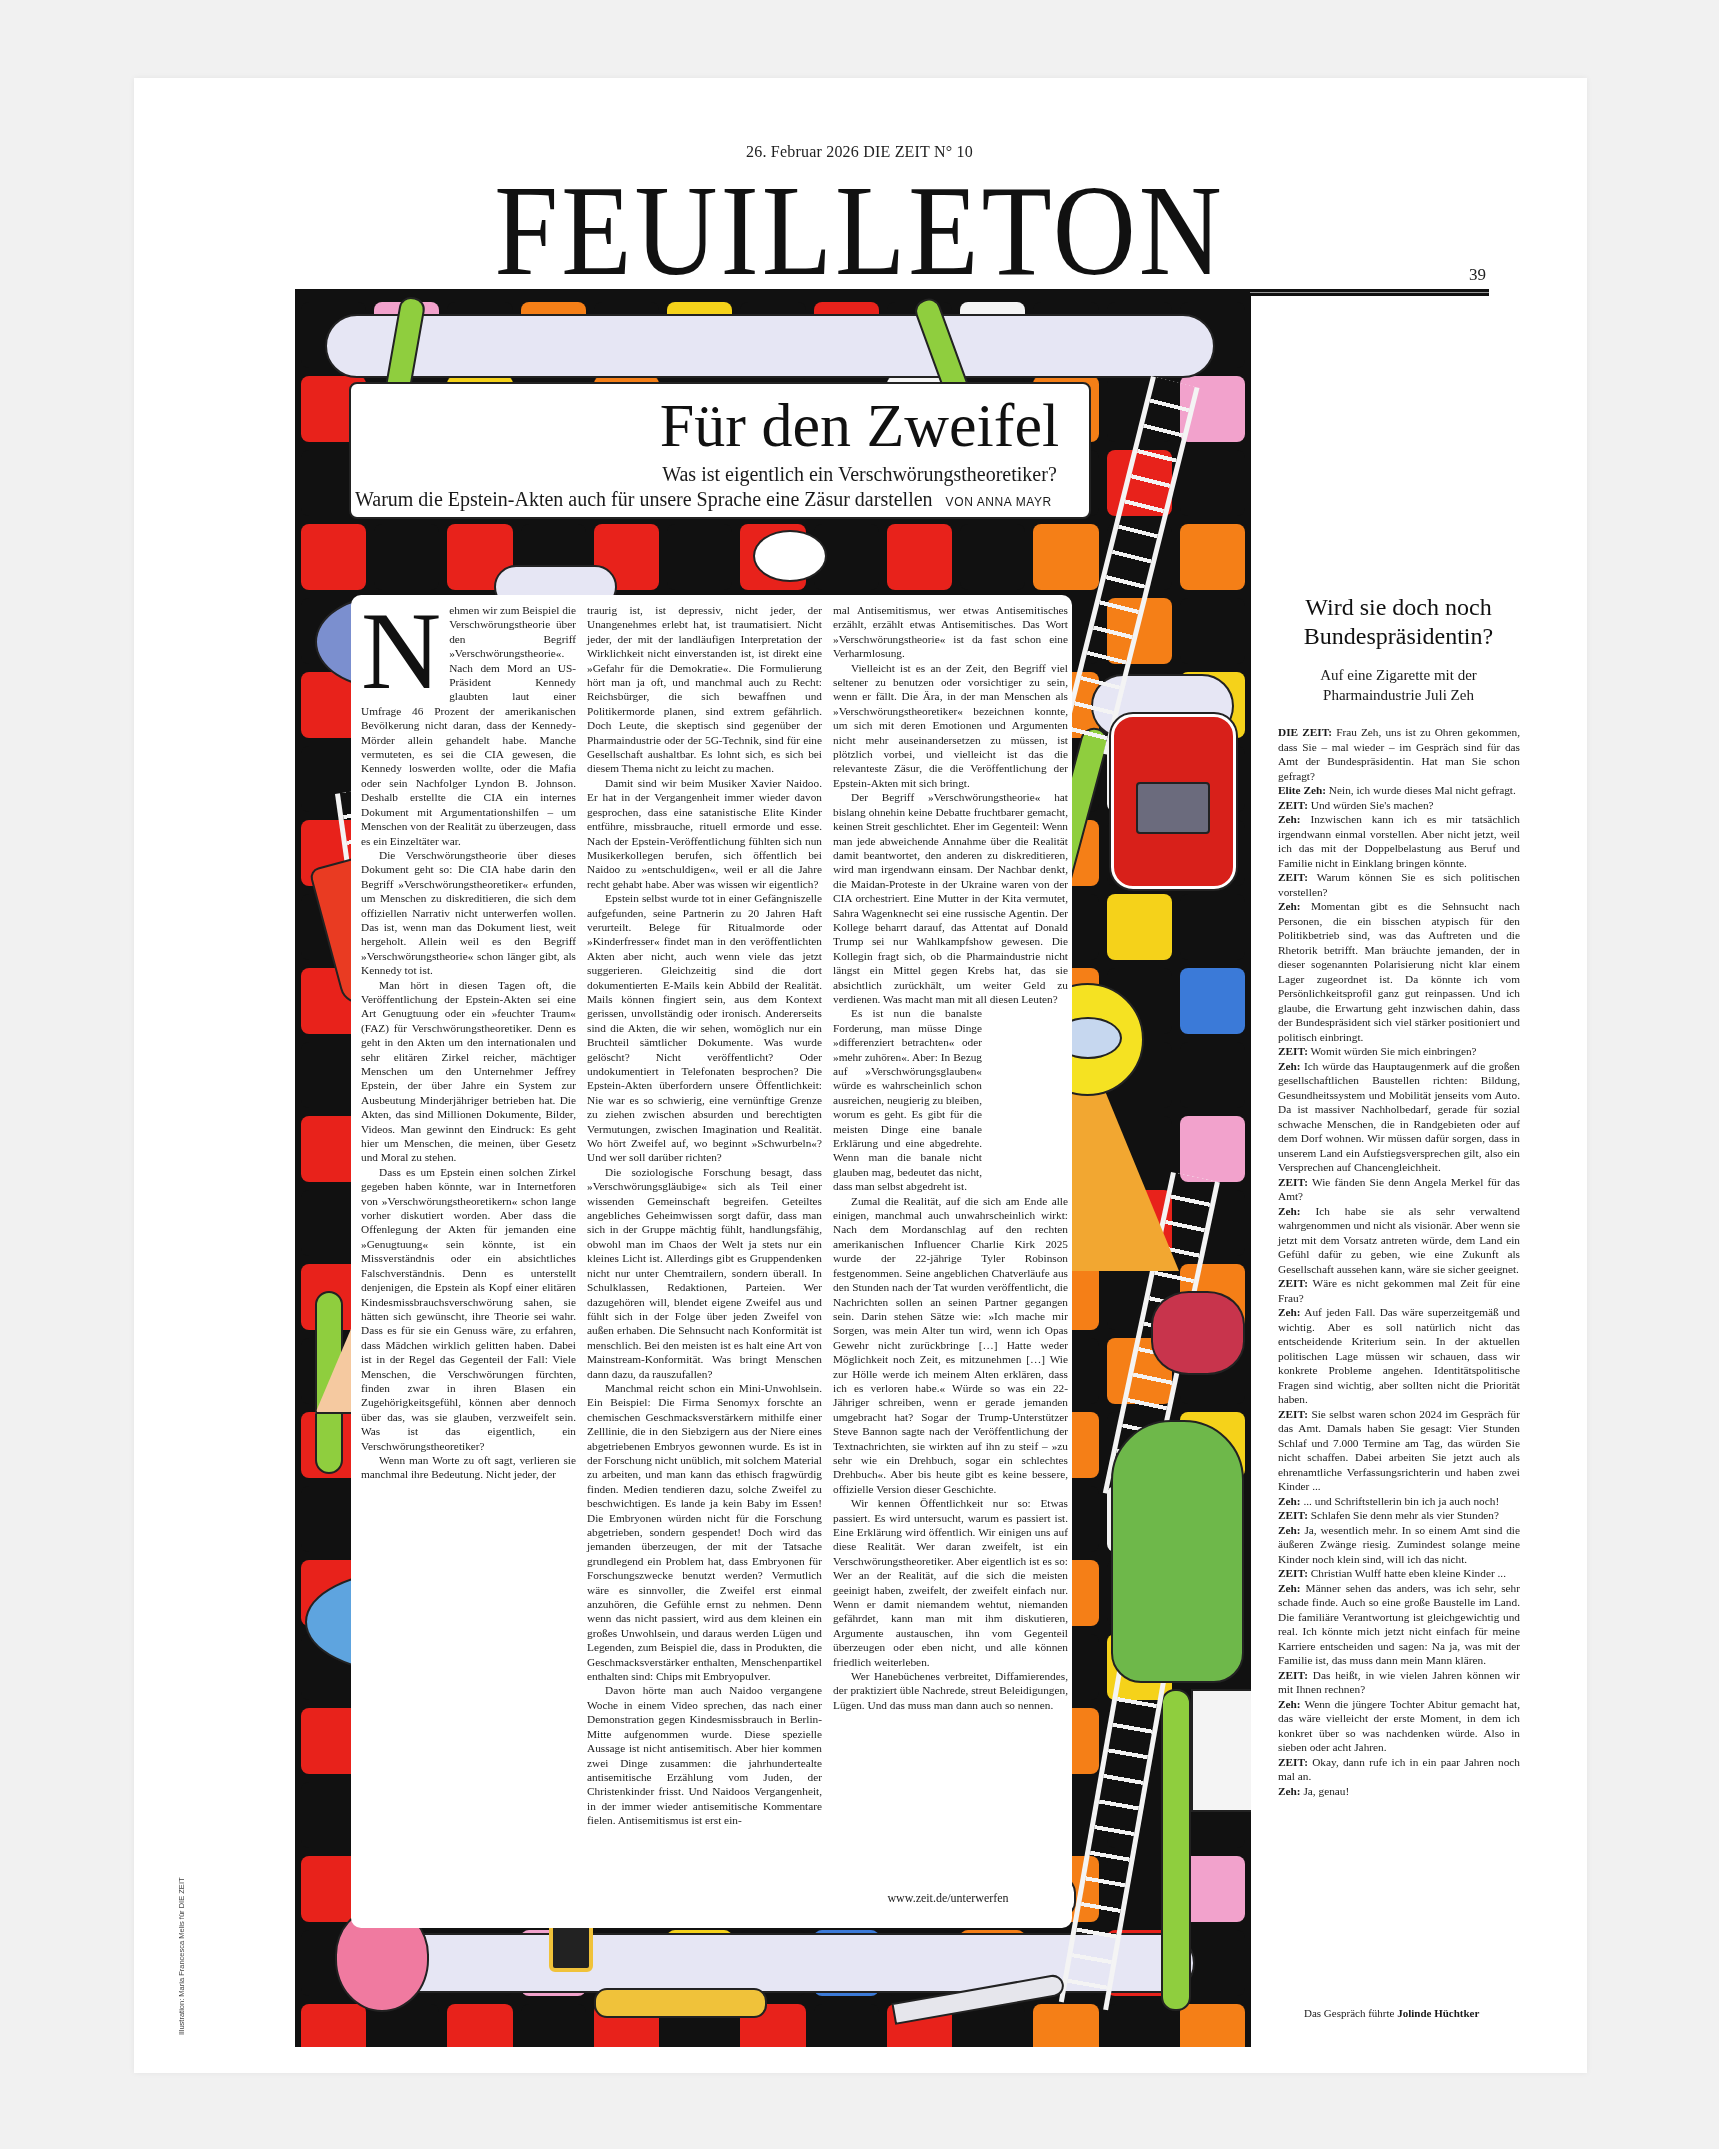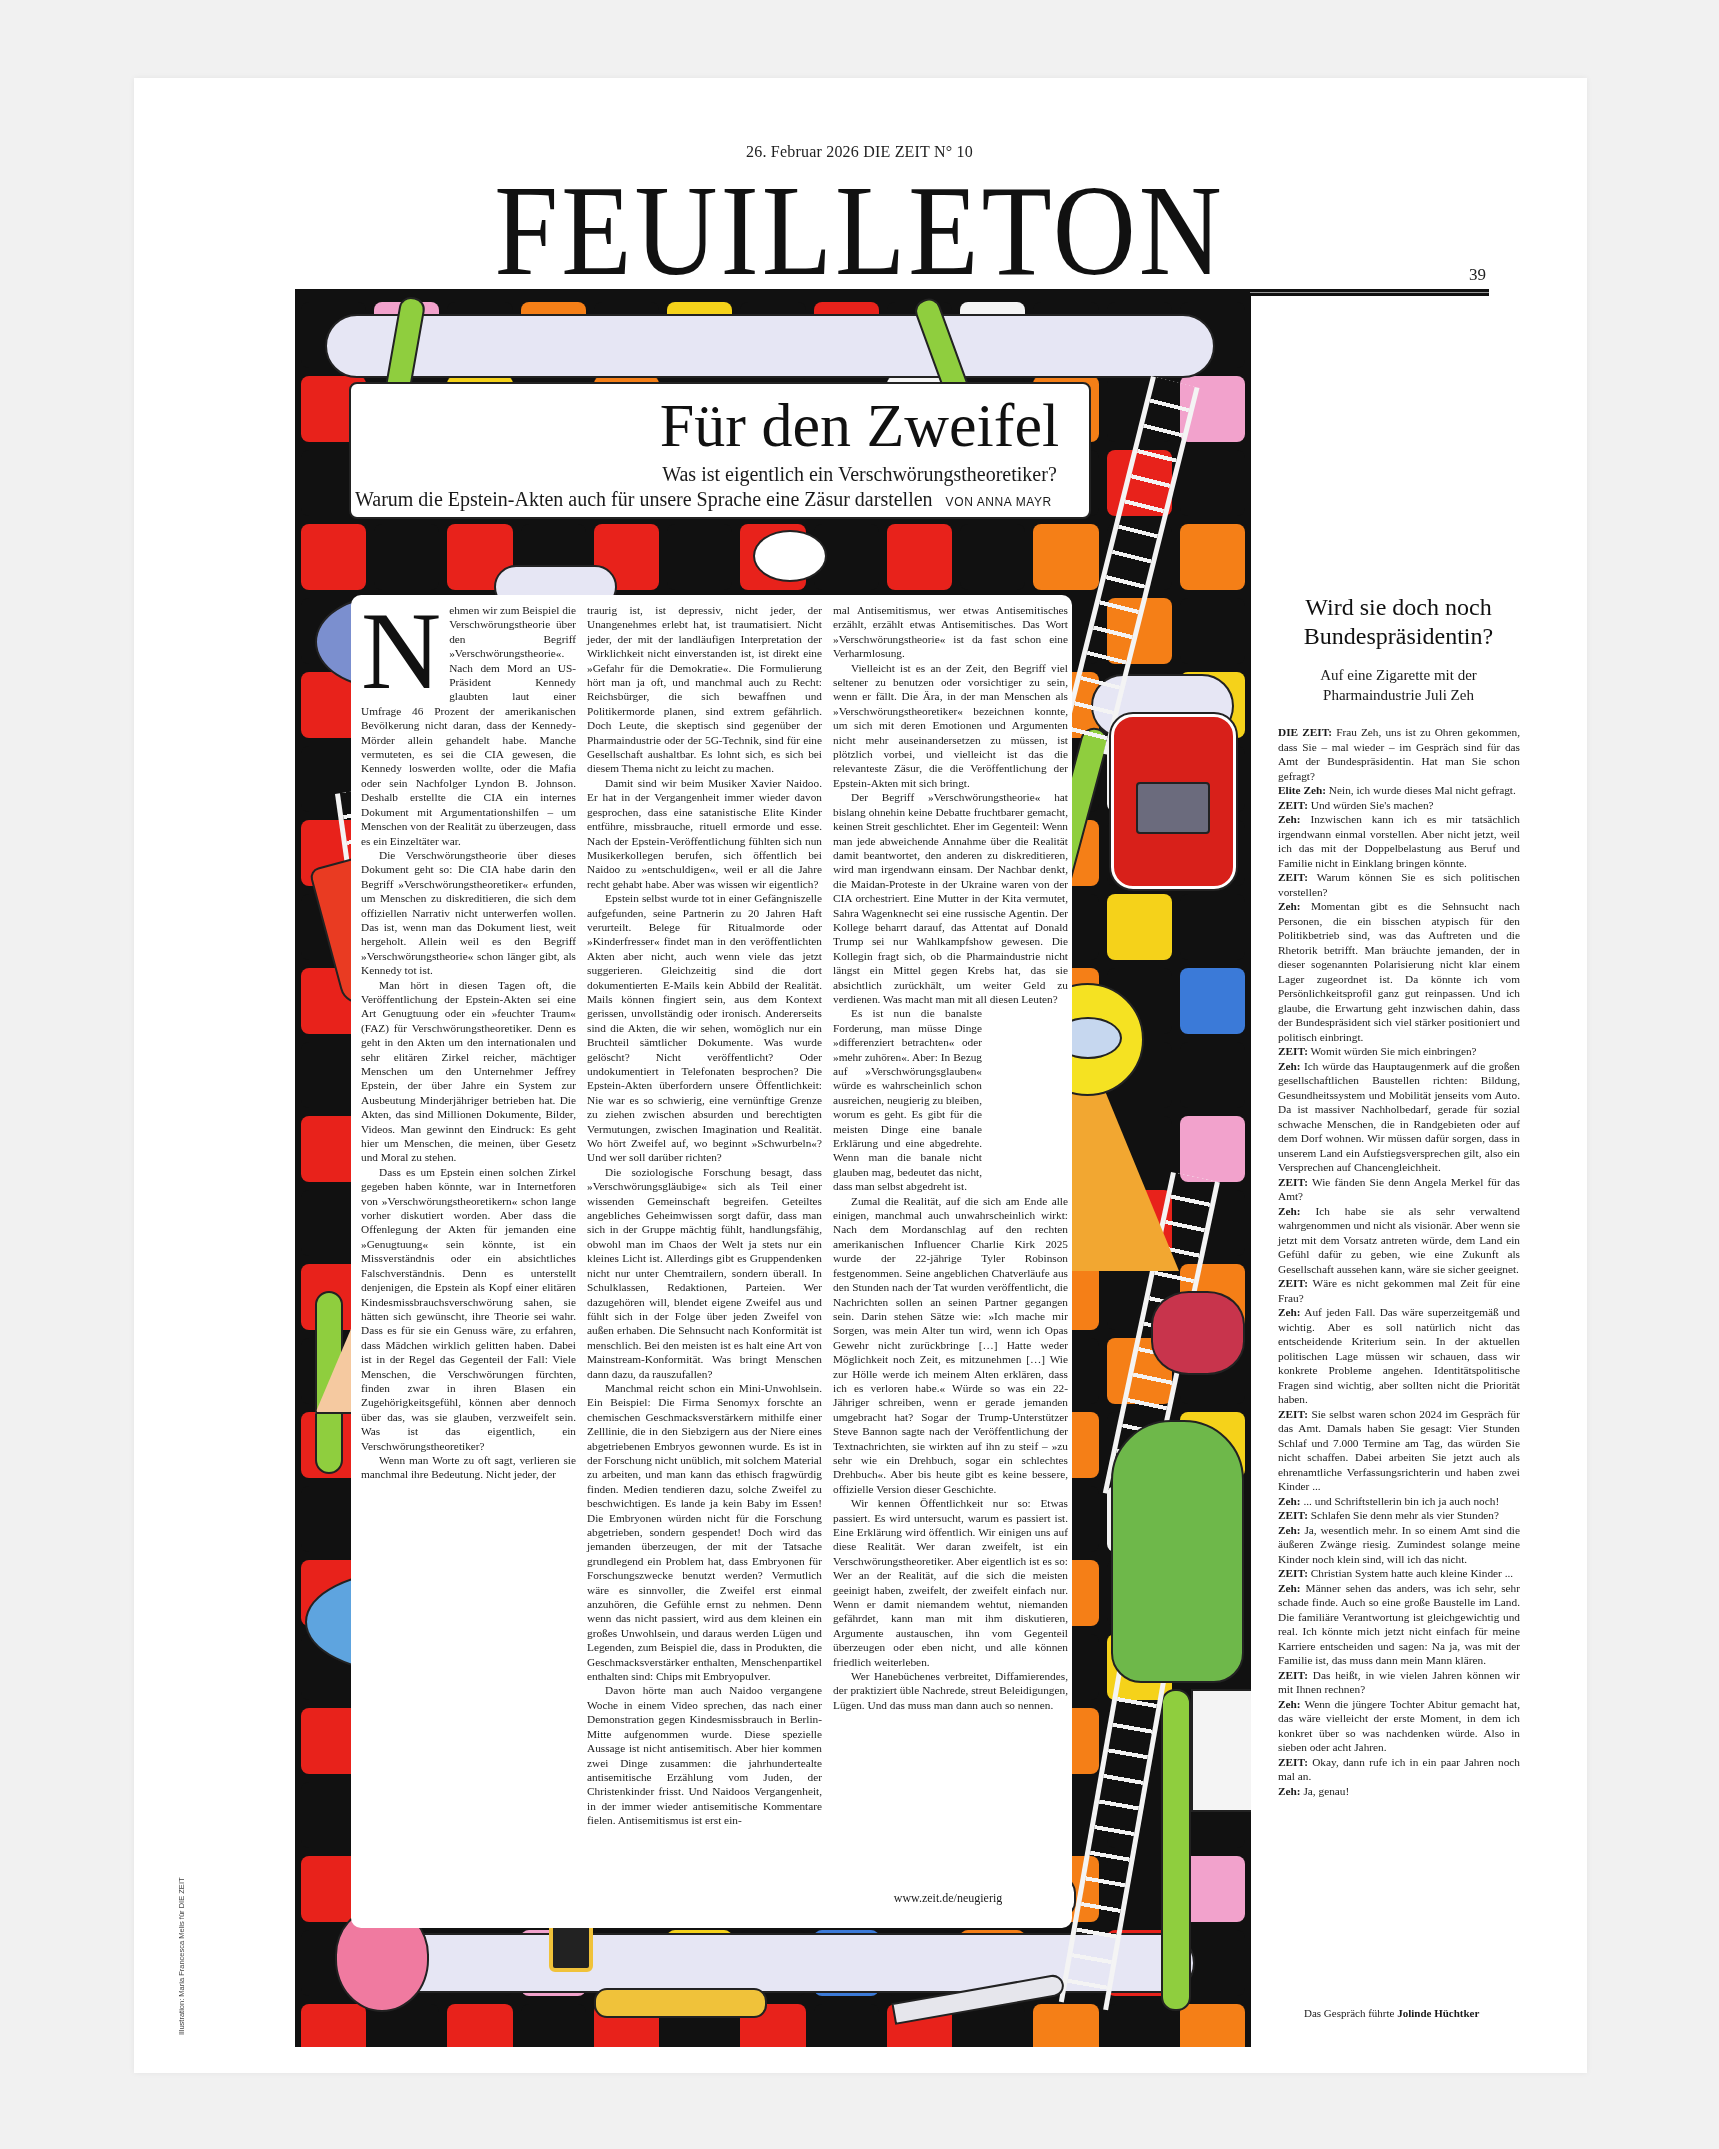--- a/index.html
+++ b/index.html
@@ -438,21 +438,21 @@
 <div class="col" style="left:833px;top:603px;width:235px;">
   <p class="first">mal Antisemitismus, wer etwas Antisemitisches erzählt, erzählt etwas Antisemitisches. Das Wort »Verschwörungstheorie« ist da fast schon eine Verharmlosung.</p>
   <p>Vielleicht ist es an der Zeit, den Begriff viel seltener zu benutzen oder vorsichtiger zu sein, wenn er fällt. Die Ära, in der man Menschen als »Verschwörungstheoretiker« bezeichnen konnte, um sich mit deren Emotionen und Argumenten nicht mehr auseinandersetzen zu müssen, ist plötzlich vorbei, und vielleicht ist das die relevanteste Zäsur, die die Veröffentlichung der Epstein-Akten mit sich bringt.</p>
   <p>Der Begriff »Verschwörungstheorie« hat bislang ohnehin keine Debatte fruchtbarer gemacht, keinen Streit geschlichtet. Eher im Gegenteil: Wenn man jede abweichende Annahme über die Realität damit beantwortet, den anderen zu diskreditieren, wird man irgendwann einsam. Der Nachbar denkt, die Maidan-Proteste in der Ukraine waren von der CIA orchestriert. Eine Mutter in der Kita vermutet, Sahra Wagenknecht sei eine russische Agentin. Der Kollege beharrt darauf, das Attentat auf Donald Trump sei nur Wahlkampfshow gewesen. Die Kollegin fragt sich, ob die Pharmaindustrie nicht längst ein Mittel gegen Krebs hat, das sie absichtlich zurückhält, um weiter Geld zu verdienen. Was macht man mit all diesen Leuten?</p>
   <p style="width:149px;">Es ist nun die banalste Forderung, man müsse Dinge »differenziert betrachten« oder »mehr zuhören«. Aber: In Bezug auf »Verschwörungsglauben« würde es wahrscheinlich schon ausreichen, neugierig zu bleiben, worum es geht. Es gibt für die meisten Dinge eine banale Erklärung und eine abgedrehte. Wenn man die banale nicht glauben mag, bedeutet das nicht, dass man selbst abgedreht ist.</p>
   <p>Zumal die Realität, auf die sich am Ende alle einigen, manchmal auch unwahrscheinlich wirkt: Nach dem Mordanschlag auf den rechten amerikanischen Influencer Charlie Kirk 2025 wurde der 22-jährige Tyler Robinson festgenommen. Seine angeblichen Chatverläufe aus den Stunden nach der Tat wurden veröffentlicht, die Nachrichten sollen an seinen Partner gegangen sein. Darin stehen Sätze wie: »Ich mache mir Sorgen, was mein Alter tun wird, wenn ich Opas Gewehr nicht zurückbringe […] Hatte weder Möglichkeit noch Zeit, es mitzunehmen […] Wie zur Hölle werde ich meinem Alten erklären, dass ich es verloren habe.« Würde so was ein 22-Jähriger schreiben, wenn er gerade jemanden umgebracht hat? Sogar der Trump-Unterstützer Steve Bannon sagte nach der Veröffentlichung der Textnachrichten, sie wirkten auf ihn zu steif – »zu sehr wie ein Drehbuch, sogar ein schlechtes Drehbuch«. Aber bis heute gibt es keine bessere, offizielle Version dieser Geschichte.</p>
   <p>Wir kennen Öffentlichkeit nur so: Etwas passiert. Es wird untersucht, warum es passiert ist. Eine Erklärung wird öffentlich. Wir einigen uns auf diese Realität. Wer daran zweifelt, ist ein Verschwörungstheoretiker. Aber eigentlich ist es so: Wer an der Realität, auf die sich die meisten geeinigt haben, zweifelt, der zweifelt einfach nur. Wenn er damit niemandem wehtut, niemanden gefährdet, kann man mit ihm diskutieren, Argumente austauschen, ihn vom Gegenteil überzeugen oder eben nicht, und alle können friedlich weiterleben.</p>
   <p>Wer Hanebüchenes verbreitet, Diffamierendes, der praktiziert üble Nachrede, streut Beleidigungen, Lügen. Und das muss man dann auch so nennen.</p>
 </div>
 
-<div class="url">www.zeit.de/neugierig</div>
+<div class="url">www.zeit.de/unterwerfen</div>
 <div class="credit">Illustration: Maria Francesca Melis für DIE ZEIT</div>
 
 <h2 class="side-title" style="margin:0;font-weight:normal;">Wird sie doch noch Bundespräsidentin?</h2>
 <div class="side-sub">Auf eine Zigarette mit der Pharmaindustrie Juli Zeh</div>
 <div class="side-body" id="interview">
     <p><b>DIE ZEIT:</b><span> Frau Zeh, uns ist zu Ohren gekommen, dass Sie – mal wieder – im Gespräch sind für das Amt der Bundespräsidentin. Hat man Sie schon gefragt?</span></p>
     <p><b>Elite Zeh:</b><span> Nein, ich wurde dieses Mal nicht gefragt.</span></p>
     <p><b>ZEIT:</b><span> Und würden Sie's machen?</span></p>
     <p><b>Zeh:</b><span> Inzwischen kann ich es mir tatsächlich irgendwann einmal vorstellen. Aber nicht jetzt, weil ich das mit der Doppelbelastung aus Beruf und Familie nicht in Einklang bringen könnte.</span></p>
     <p><b>ZEIT:</b><span> Warum können Sie es sich politischen vorstellen?</span></p>
@@ -460,21 +460,21 @@
     <p><b>ZEIT:</b><span> Womit würden Sie mich einbringen?</span></p>
     <p><b>Zeh:</b><span> Ich würde das Hauptaugenmerk auf die großen gesellschaftlichen Baustellen richten: Bildung, Gesundheitssystem und Mobilität jenseits vom Auto. Da ist massiver Nachholbedarf, gerade für sozial schwache Menschen, die in Randgebieten oder auf dem Dorf wohnen. Wir müssen dafür sorgen, dass in unserem Land ein Aufstiegsversprechen gilt, also ein Versprechen auf Chancengleichheit.</span></p>
     <p><b>ZEIT:</b><span> Wie fänden Sie denn Angela Merkel für das Amt?</span></p>
     <p><b>Zeh:</b><span> Ich habe sie als sehr verwaltend wahrgenommen und nicht als visionär. Aber wenn sie jetzt mit dem Vorsatz antreten würde, dem Land ein Gefühl dafür zu geben, wie eine Zukunft als Gesellschaft aussehen kann, wäre sie sicher geeignet.</span></p>
     <p><b>ZEIT:</b><span> Wäre es nicht gekommen mal Zeit für eine Frau?</span></p>
     <p><b>Zeh:</b><span> Auf jeden Fall. Das wäre superzeitgemäß und wichtig. Aber es soll natürlich nicht das entscheidende Kriterium sein. In der aktuellen politischen Lage müssen wir schauen, dass wir konkrete Probleme angehen. Identitätspolitische Fragen sind wichtig, aber sollten nicht die Priorität haben.</span></p>
     <p><b>ZEIT:</b><span> Sie selbst waren schon 2024 im Gespräch für das Amt. Damals haben Sie gesagt: Vier Stunden Schlaf und 7.000 Termine am Tag, das würden Sie nicht schaffen. Dabei arbeiten Sie jetzt auch als ehrenamtliche Verfassungsrichterin und haben zwei Kinder ...</span></p>
     <p><b>Zeh:</b><span> ... und Schriftstellerin bin ich ja auch noch!</span></p>
     <p><b>ZEIT:</b><span> Schlafen Sie denn mehr als vier Stunden?</span></p>
     <p><b>Zeh:</b><span> Ja, wesentlich mehr. In so einem Amt sind die äußeren Zwänge riesig. Zumindest solange meine Kinder noch klein sind, will ich das nicht.</span></p>
-    <p><b>ZEIT:</b><span> Christian System hatte auch kleine Kinder ...</span></p>
+    <p><b>ZEIT:</b><span> Christian Wulff hatte eben kleine Kinder ...</span></p>
     <p><b>Zeh:</b><span> Männer sehen das anders, was ich sehr, sehr schade finde. Auch so eine große Baustelle im Land. Die familiäre Verantwortung ist gleichgewichtig und real. Ich könnte mich jetzt nicht einfach für meine Karriere entscheiden und sagen: Na ja, was mit der Familie ist, das muss dann mein Mann klären.</span></p>
     <p><b>ZEIT:</b><span> Das heißt, in wie vielen Jahren können wir mit Ihnen rechnen?</span></p>
     <p><b>Zeh:</b><span> Wenn die jüngere Tochter Abitur gemacht hat, das wäre vielleicht der erste Moment, in dem ich konkret über so was nachdenken würde. Also in sieben oder acht Jahren.</span></p>
     <p><b>ZEIT:</b><span> Okay, dann rufe ich in ein paar Jahren noch mal an.</span></p>
     <p><b>Zeh:</b><span> Ja, genau!</span></p>
   </div>
 <div class="side-credit">
   <span>Das Gespräch führte</span>
   <b>Jolinde Hüchtker</b>
 </div>

